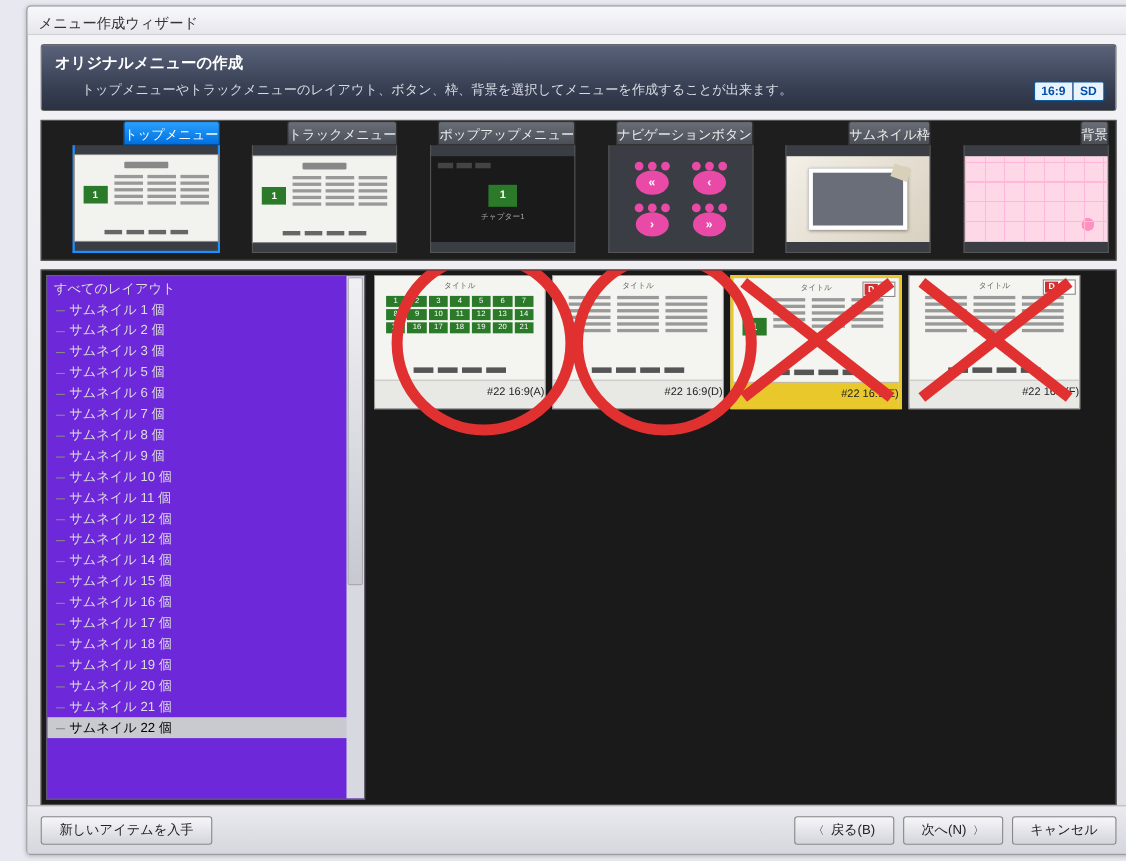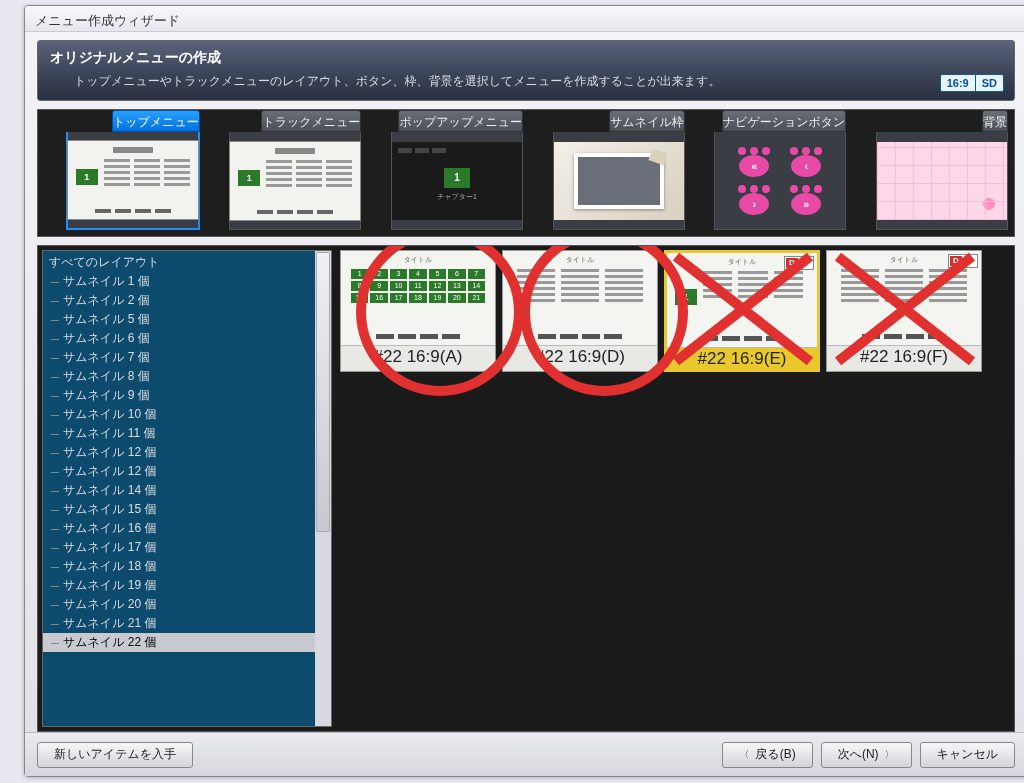--- a/index.html
+++ b/index.html
@@ -169,21 +169,21 @@
   color:#ddd; font-size:12px;
   padding: 4px 8px;
   background:#2a2a2a;
   border-bottom:1px solid #444;
 }
 .list-body {
   flex:1; display:flex; overflow:hidden;
 }
 .tree {
   width: 290px;
-  background:#0c4a6e;
+  background:#6d28d9;
   border:1px solid #666;
   margin:4px;
   overflow-y:auto;
   color:#ddd;
   font-size:12px;
   padding:2px 0;
   position:relative;
 }
 .tree-scroll { position:absolute; right:0; top:0; bottom:0; width:16px;
   background:#d8d8e0; }
@@ -210,21 +210,21 @@
   position:relative;
 }
 .pv {
   width:156px;
   border:1px solid #999;
   background:#e8e8e4;
   display:flex;flex-direction:column;
   position:relative;
 }
 .pv-thumb { height:94px; background:#f4f4f0; position:relative; overflow:hidden; }
-.pv-label { height:22px;line-height:22px;text-align:center;font-size:17px;color:#222;background:#e8e8e4;border-top:1px solid #bbb; }
+.pv-label { height:22px;line-height:22px;text-align:right;font-size:10px;color:#222;background:#e8e8e4;border-top:1px solid #bbb; }
 .pv.selected { border:3px solid #e8c82a; }
 .pv.selected .pv-label { background:#e8c82a; }
 .pv .badge-d {
   position:absolute; top:3px; right:3px;
   width:30px;height:14px;
   background:#fff;border:1px solid #888;
   display:flex;align-items:center;justify-content:flex-start;
 }
 .pv .badge-d .d { width:12px;height:10px;background:#d03030;color:#fff;font-size:8px;font-weight:bold;text-align:center;line-height:10px;margin-left:1px; }
 .grid-nums {
@@ -377,30 +377,20 @@
                 <span></span>
                 <span></span>
                 <span></span>
               </div>
             <div class="g">1</div>
             <div class="t">チャプター1</div>
           </div>
         </div>
       </div>
       <div class="cat">
-        <div class="cat-tab">サムネイル枠</div>
-        <div class="cat-thumb">
-          <div class="mini-frame">
-              <div class="inner">
-                <div class="bow"></div>
-              </div>
-            </div>
-        </div>
-      </div>
-      <div class="cat">
         <div class="cat-tab">ナビゲーションボタン</div>
         <div class="cat-thumb">
           <div class="mini-nav">
             <div class="paw">
                 <span class="toe t1"></span>
                 <span class="toe t2"></span>
                 <span class="toe t3"></span>
                 <div class="pad">«</div>
               </div>
             <div class="paw">
@@ -418,36 +408,47 @@
             <div class="paw">
                 <span class="toe t1"></span>
                 <span class="toe t2"></span>
                 <span class="toe t3"></span>
                 <div class="pad">»</div>
               </div>
           </div>
         </div>
       </div>
       <div class="cat">
+        <div class="cat-tab">サムネイル枠</div>
+        <div class="cat-thumb">
+          <div class="mini-frame">
+              <div class="inner">
+                <div class="bow"></div>
+              </div>
+            </div>
+        </div>
+      </div>
+      <div class="cat">
         <div class="cat-tab">背景</div>
         <div class="cat-thumb">
           <div class="mini-bg">
               <div class="flower"></div>
             </div>
         </div>
       </div>
     </div>
 
     <div class="main-panel">
       <div class="list-body">
         <div class="tree">
           <div class="tree-item tree-root">すべてのレイアウト</div>
           <div id="tree-items">
               <div class="tree-item">サムネイル 1 個</div>
               <div class="tree-item">サムネイル 2 個</div>
+              <div class="tree-item">サムネイル 3 個</div>
               <div class="tree-item">サムネイル 5 個</div>
               <div class="tree-item">サムネイル 6 個</div>
               <div class="tree-item">サムネイル 7 個</div>
               <div class="tree-item">サムネイル 8 個</div>
               <div class="tree-item">サムネイル 9 個</div>
               <div class="tree-item">サムネイル 10 個</div>
               <div class="tree-item">サムネイル 11 個</div>
               <div class="tree-item">サムネイル 12 個</div>
               <div class="tree-item">サムネイル 12 個</div>
               <div class="tree-item">サムネイル 14 個</div>

